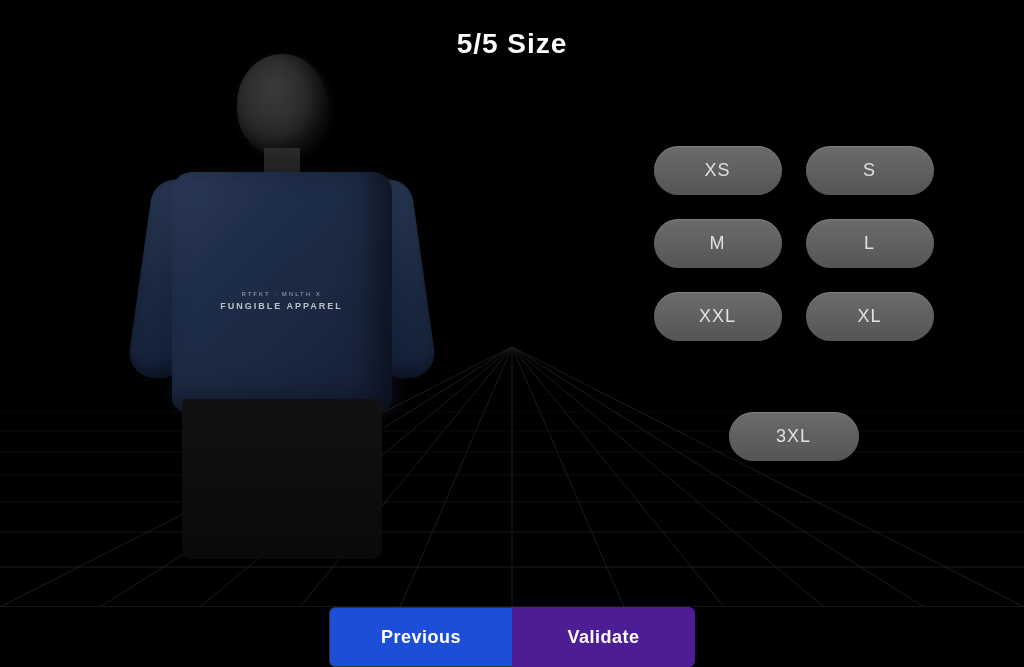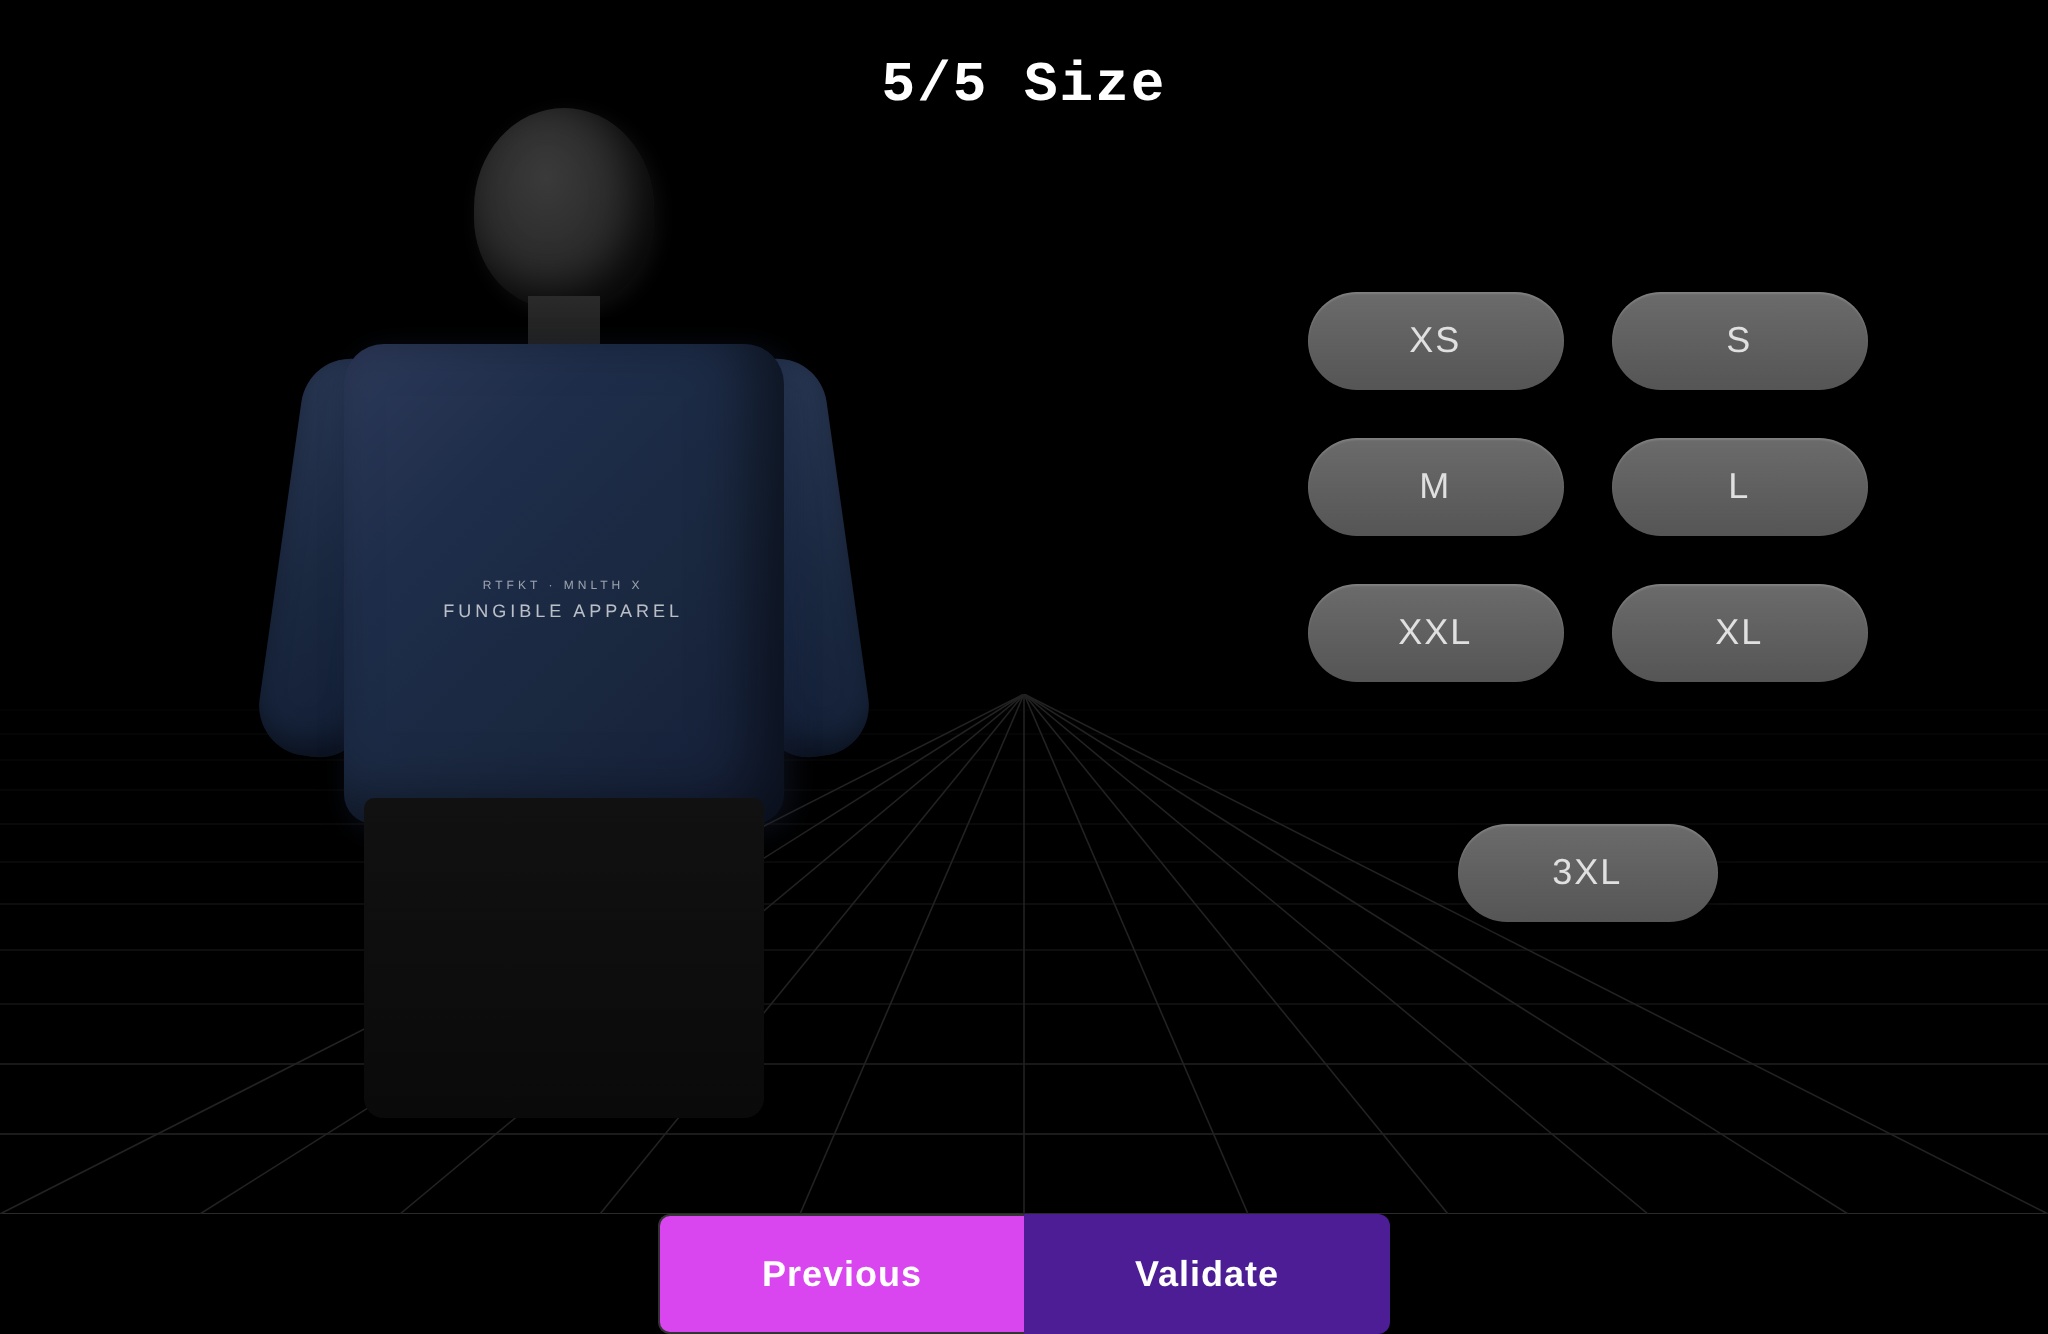--- a/index.html
+++ b/index.html
@@ -104,21 +104,21 @@
     }
 
     .sweatshirt-text .brand-small {
       font-size: 6px;
       letter-spacing: 2px;
       opacity: 0.8;
     }
 
     .sweatshirt-text .brand-large {
       font-size: 9px;
-      font-weight: normal;
+      font-weight: bold;
       letter-spacing: 2px;
     }
 
     
     .mannequin-arm-left {
       position: absolute;
       top: 135px;
       left: 18px;
       width: 55px;
       height: 200px;
@@ -204,39 +204,38 @@
     .page-title {
       position: absolute;
       top: 28px;
       left: 50%;
       transform: translateX(-50%);
       color: #ffffff;
       font-size: 28px;
       font-weight: 700;
       letter-spacing: 1px;
       white-space: nowrap;
-      font-family: Liberation Mono, monospace;
     }
 
     
     .bottom-nav {
       position: absolute;
       bottom: 0;
       left: 0;
       width: 100%;
       height: 60px;
       display: flex;
       align-items: stretch;
       justify-content: center;
       gap: 0;
     }
 
     .btn-previous {
       width: 183px;
-      background: #d946ef;
+      background: #1d4ed8;
       border: 1px solid #333;
       border-right: none;
       color: #ffffff;
       font-size: 18px;
       font-weight: 600;
       cursor: pointer;
       letter-spacing: 0.5px;
       border-radius: 6px 0 0 6px;
     }
 

